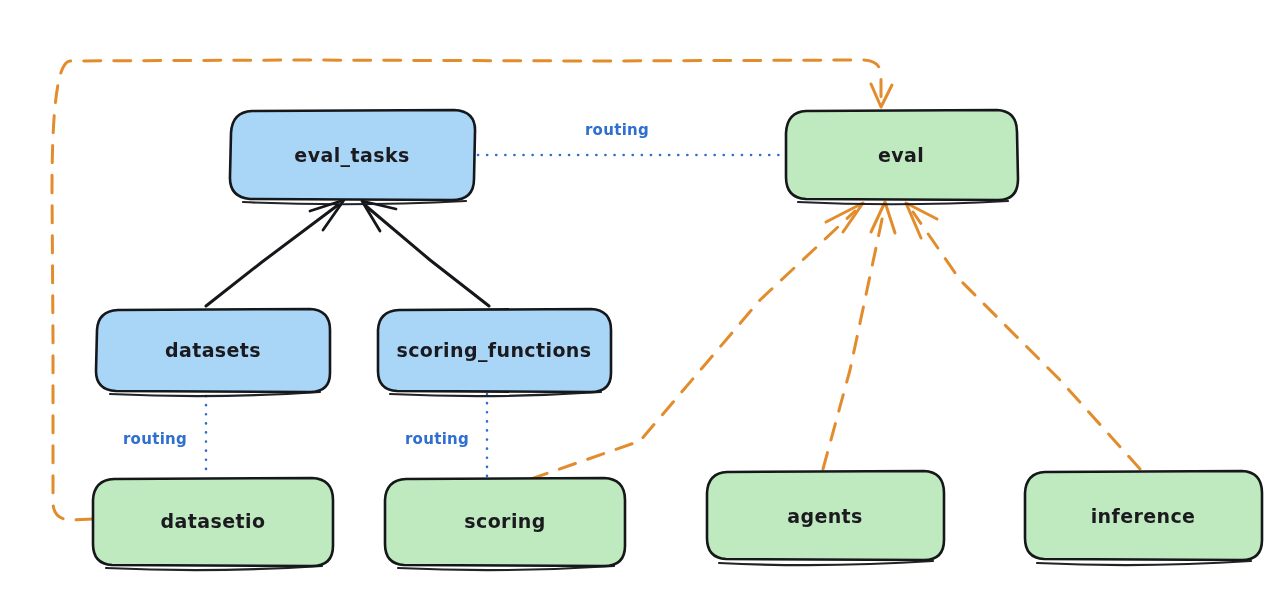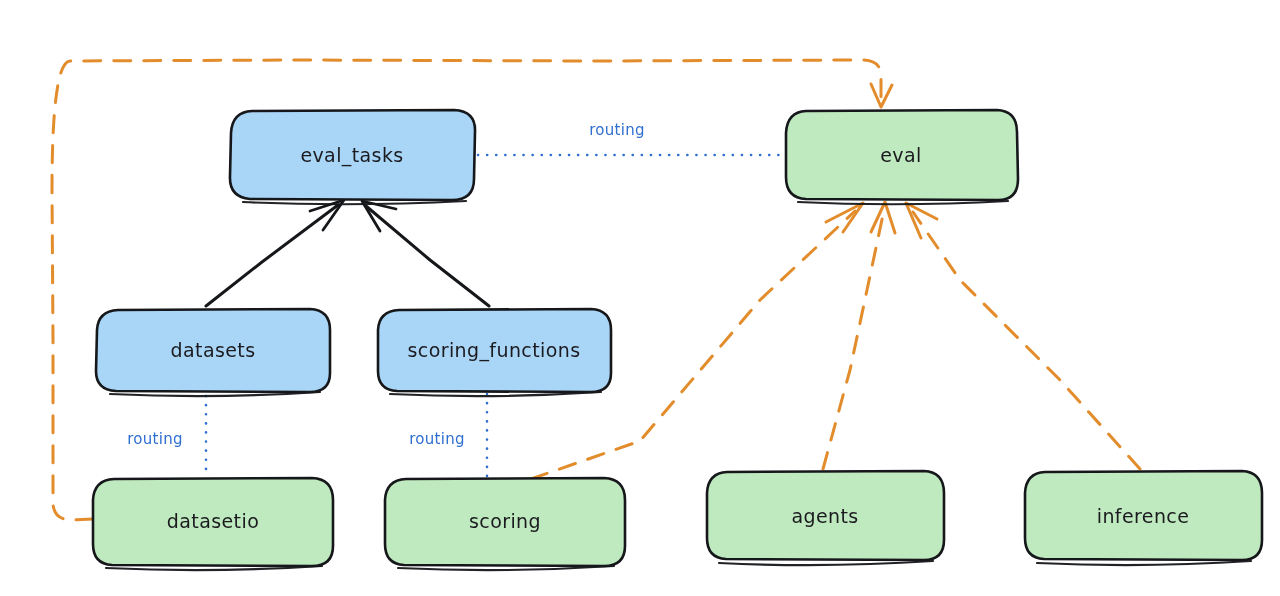--- a/index.html
+++ b/index.html
@@ -12,20 +12,21 @@
     width: 1280px;
     height: 596px;
     overflow: hidden;
     font-family: "DejaVu Sans", sans-serif;
   }
   #canvas {
     position: relative;
     width: 1280px;
     height: 596px;
     background: #ffffff;
+    font-weight: bold;
   }
   svg#diagram {
     position: absolute;
     top: 0;
     left: 0;
     width: 1280px;
     height: 596px;
     display: block;
   }
   .node-label {

